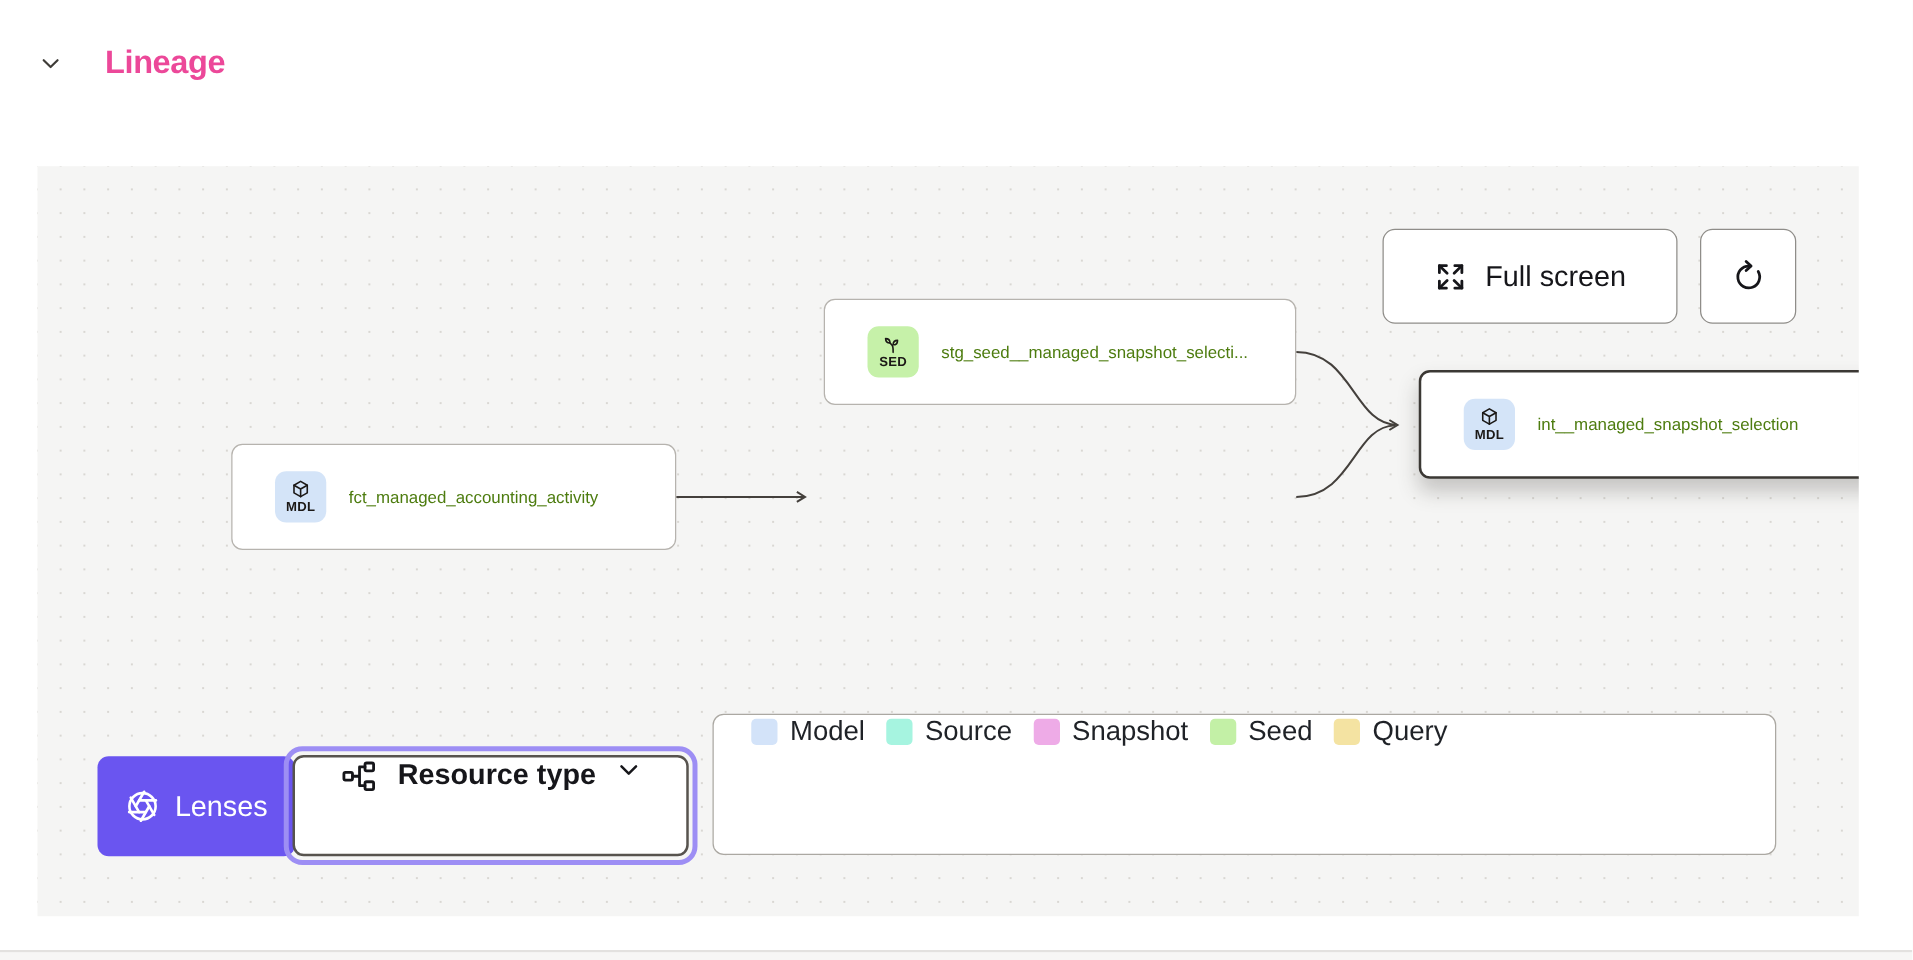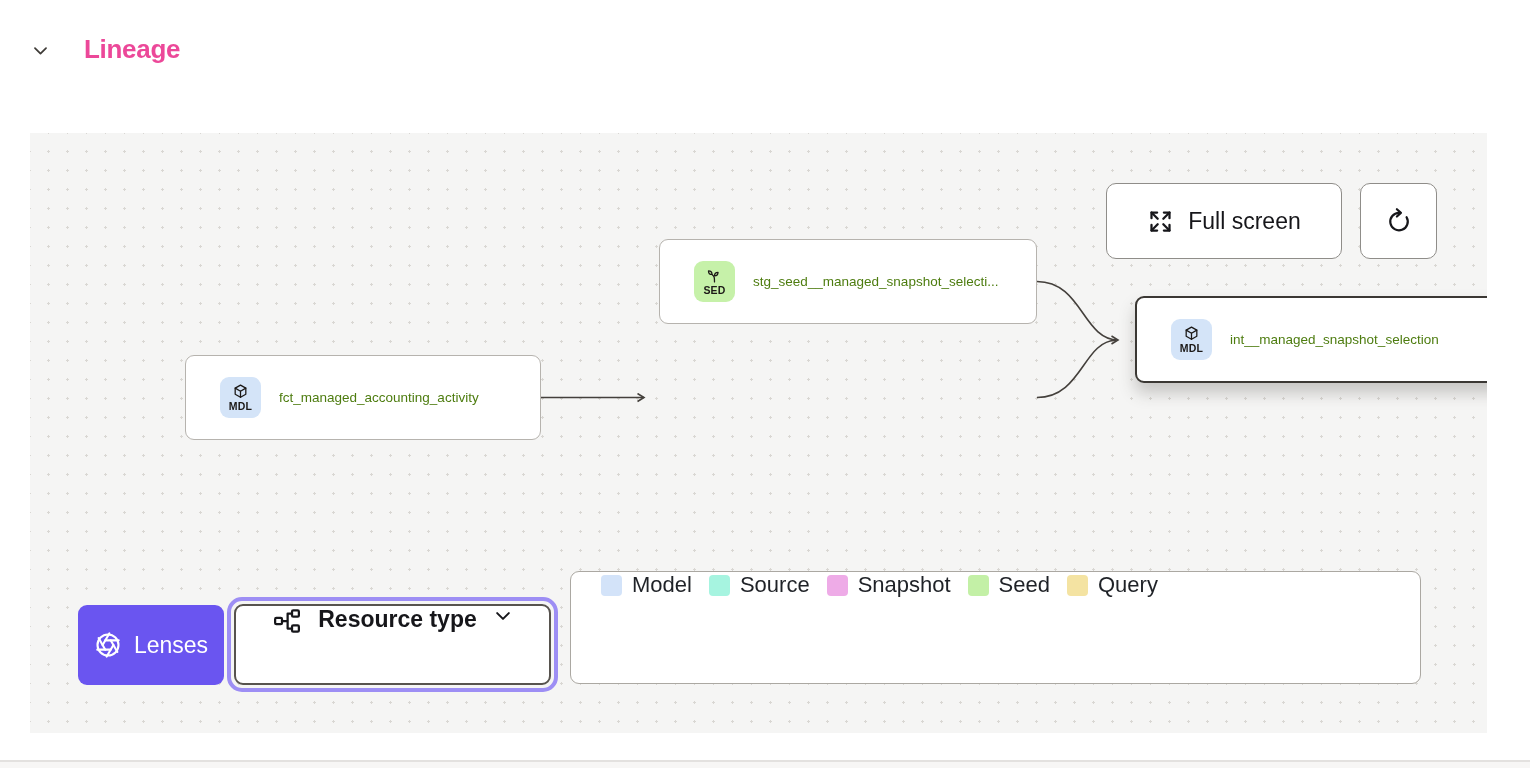--- a/index.html
+++ b/index.html
@@ -35,21 +35,21 @@
   .node-model-fct { left:155px; top:222px; width:356px; }
   .node-snapshot { left:629px; top:222px; width:378px; }
   .node-selected { left:1105px; top:163px; width:430px; height:87px; border:2.5px solid #3b3834; border-radius:9px;
     box-shadow:0 10px 16px rgba(60,55,50,.25); }
   .node-badge { width:41px; height:41px; border-radius:9px; flex:none;
     display:flex; flex-direction:column; align-items:center; justify-content:center; gap:1px; }
   .node-badge .badge-label { font-size:10.5px; font-weight:600; color:#1c1917; letter-spacing:0.2px; line-height:1; }
   .node-label { font-size:13.5px; color:#4d7c0f; white-space:nowrap; }
 
   
-  .lenses-btn { position:absolute; left:48px; top:472px; width:146px; height:80px;
+  .lenses-btn { position:absolute; left:48px; top:472px; width:158px; height:80px;
     background:#6a55f0; border:none; border-radius:9px; cursor:pointer;
     display:flex; align-items:center; justify-content:center; gap:12px;
     font-family:"Liberation Sans", sans-serif; color:#fff; font-size:23px; font-weight:500; }
   .resource-ring { position:absolute; left:197px; top:464px; width:331px; height:95px;
     border:4px solid #9d8ef4; border-radius:15px; background:transparent; padding:3px; }
   .resource-btn { width:100%; height:100%; background:#fff; border:2px solid #57534e; border-radius:9px; cursor:pointer;
     display:flex; align-items:flex-start; justify-content:center; gap:16px;
     font-family:"Liberation Sans", sans-serif; font-size:23px; font-weight:700; color:#16161a; }
 
   

